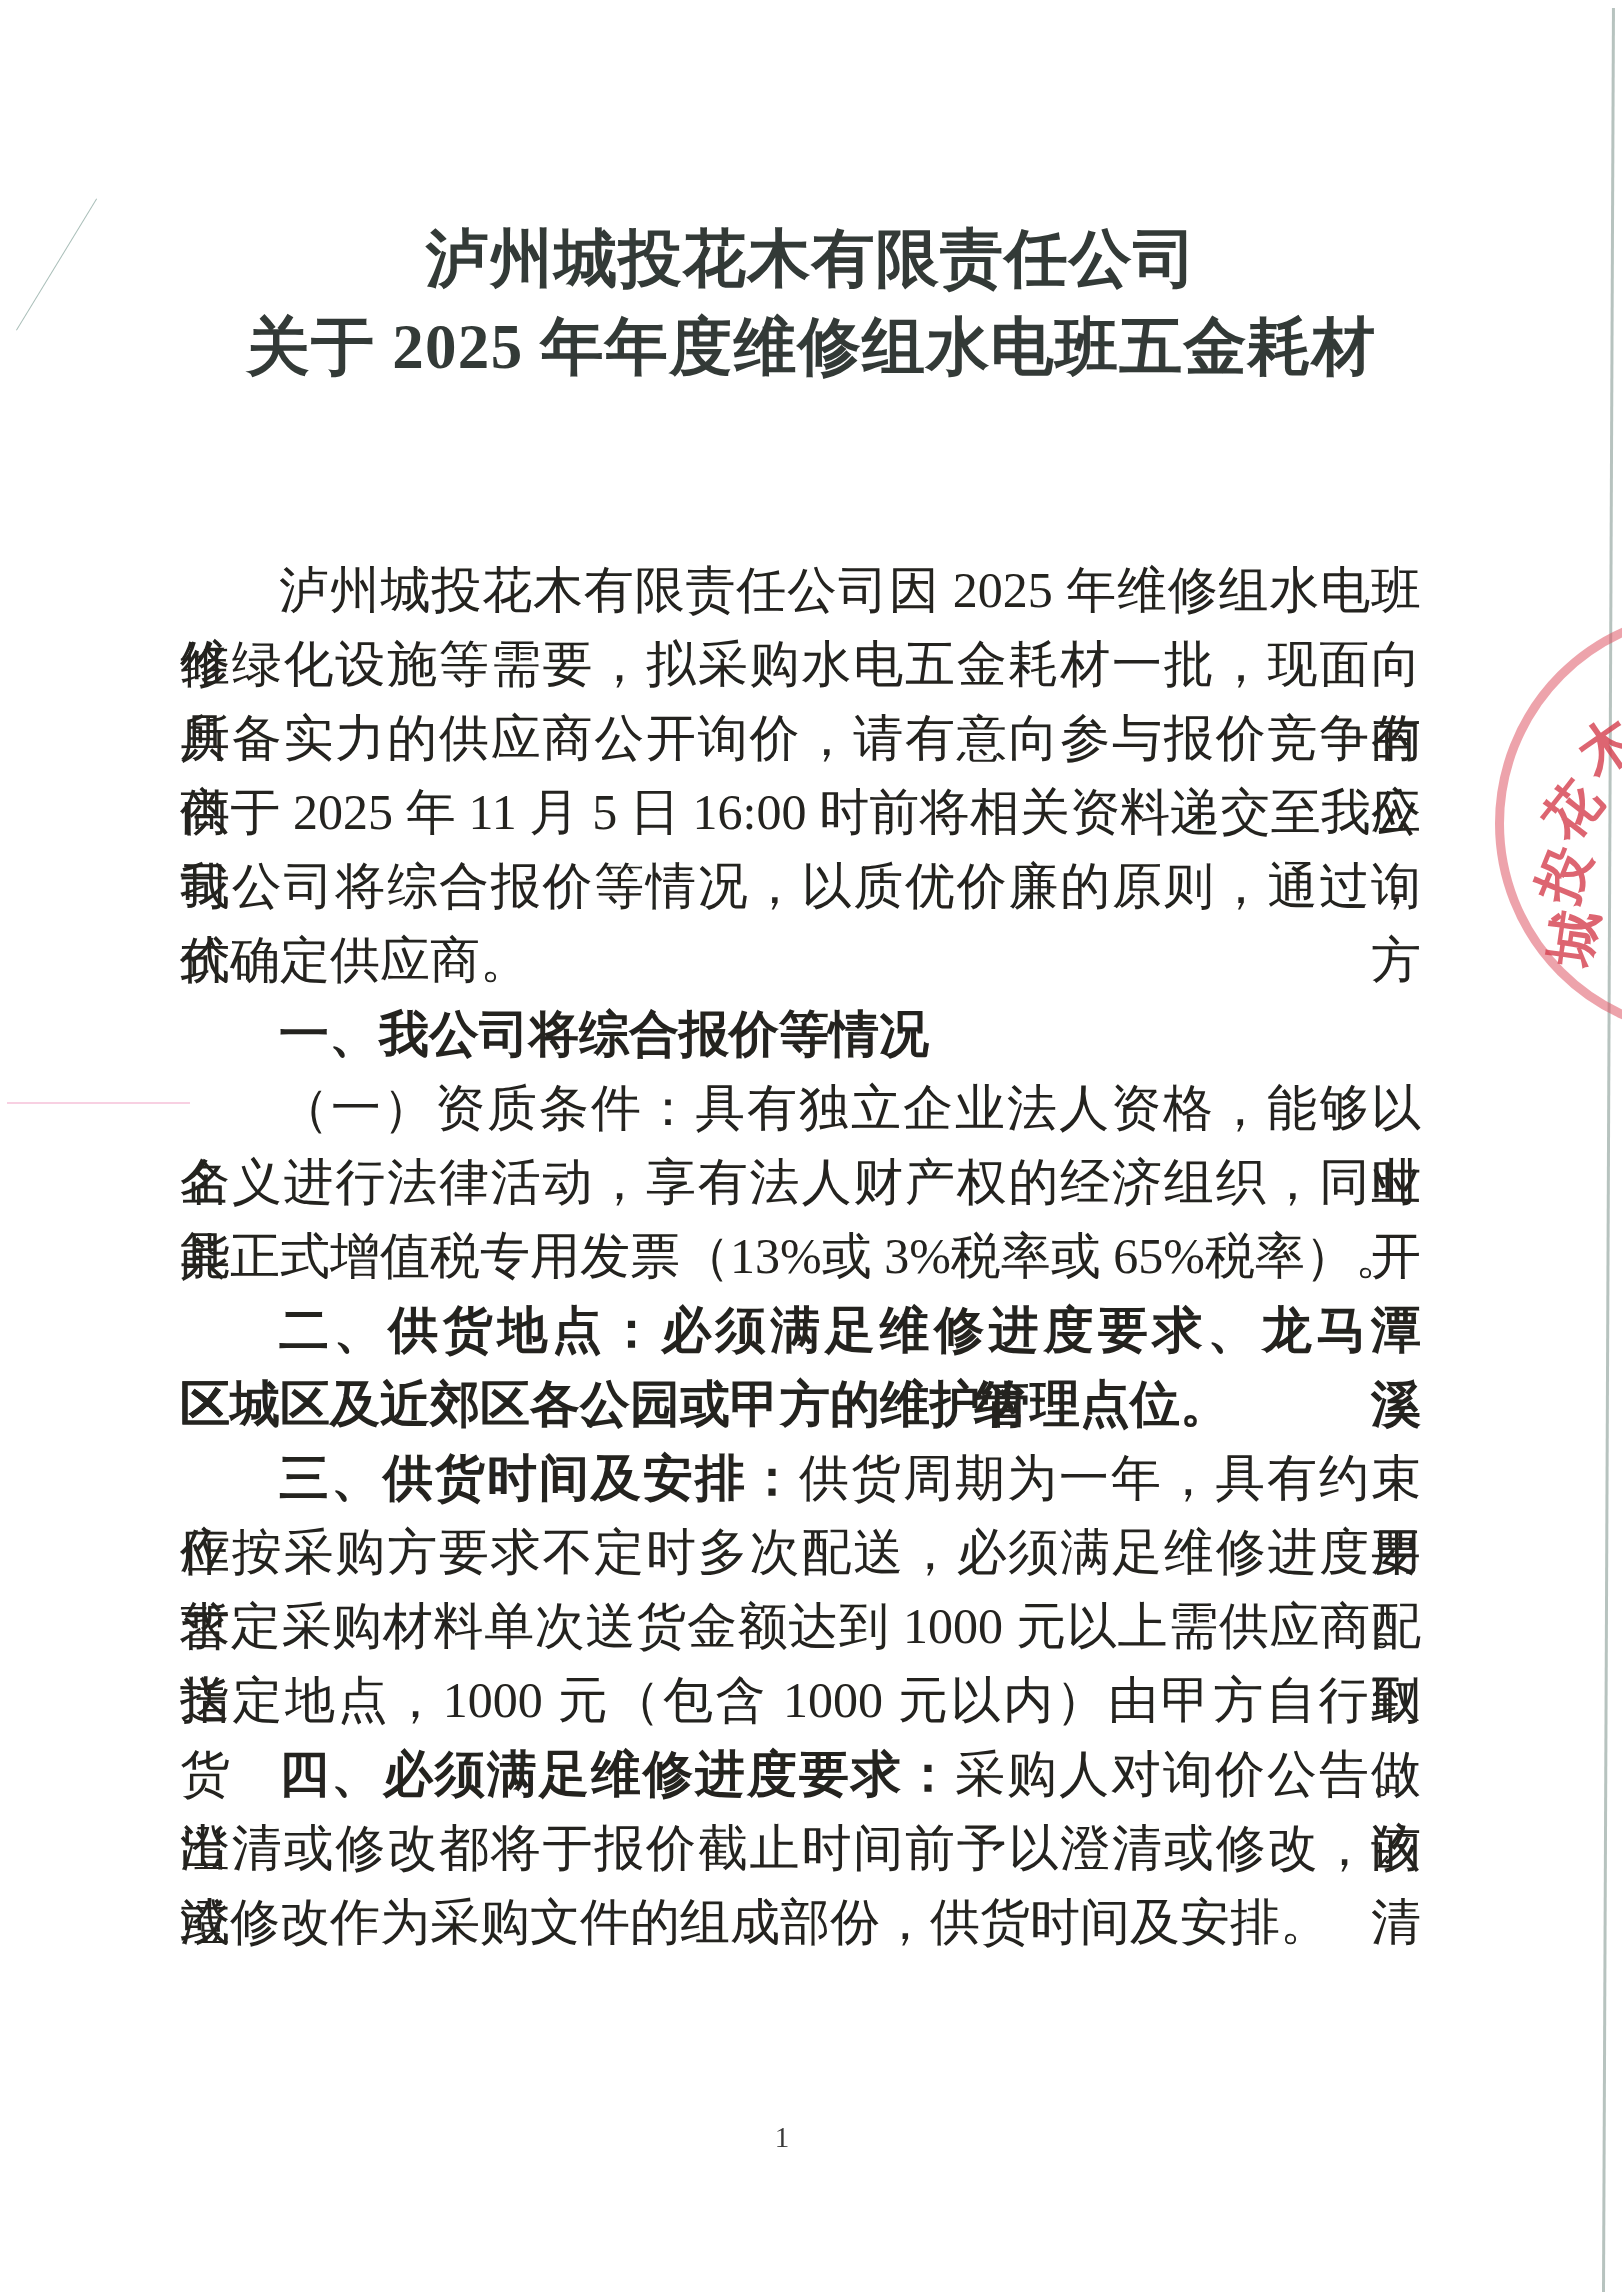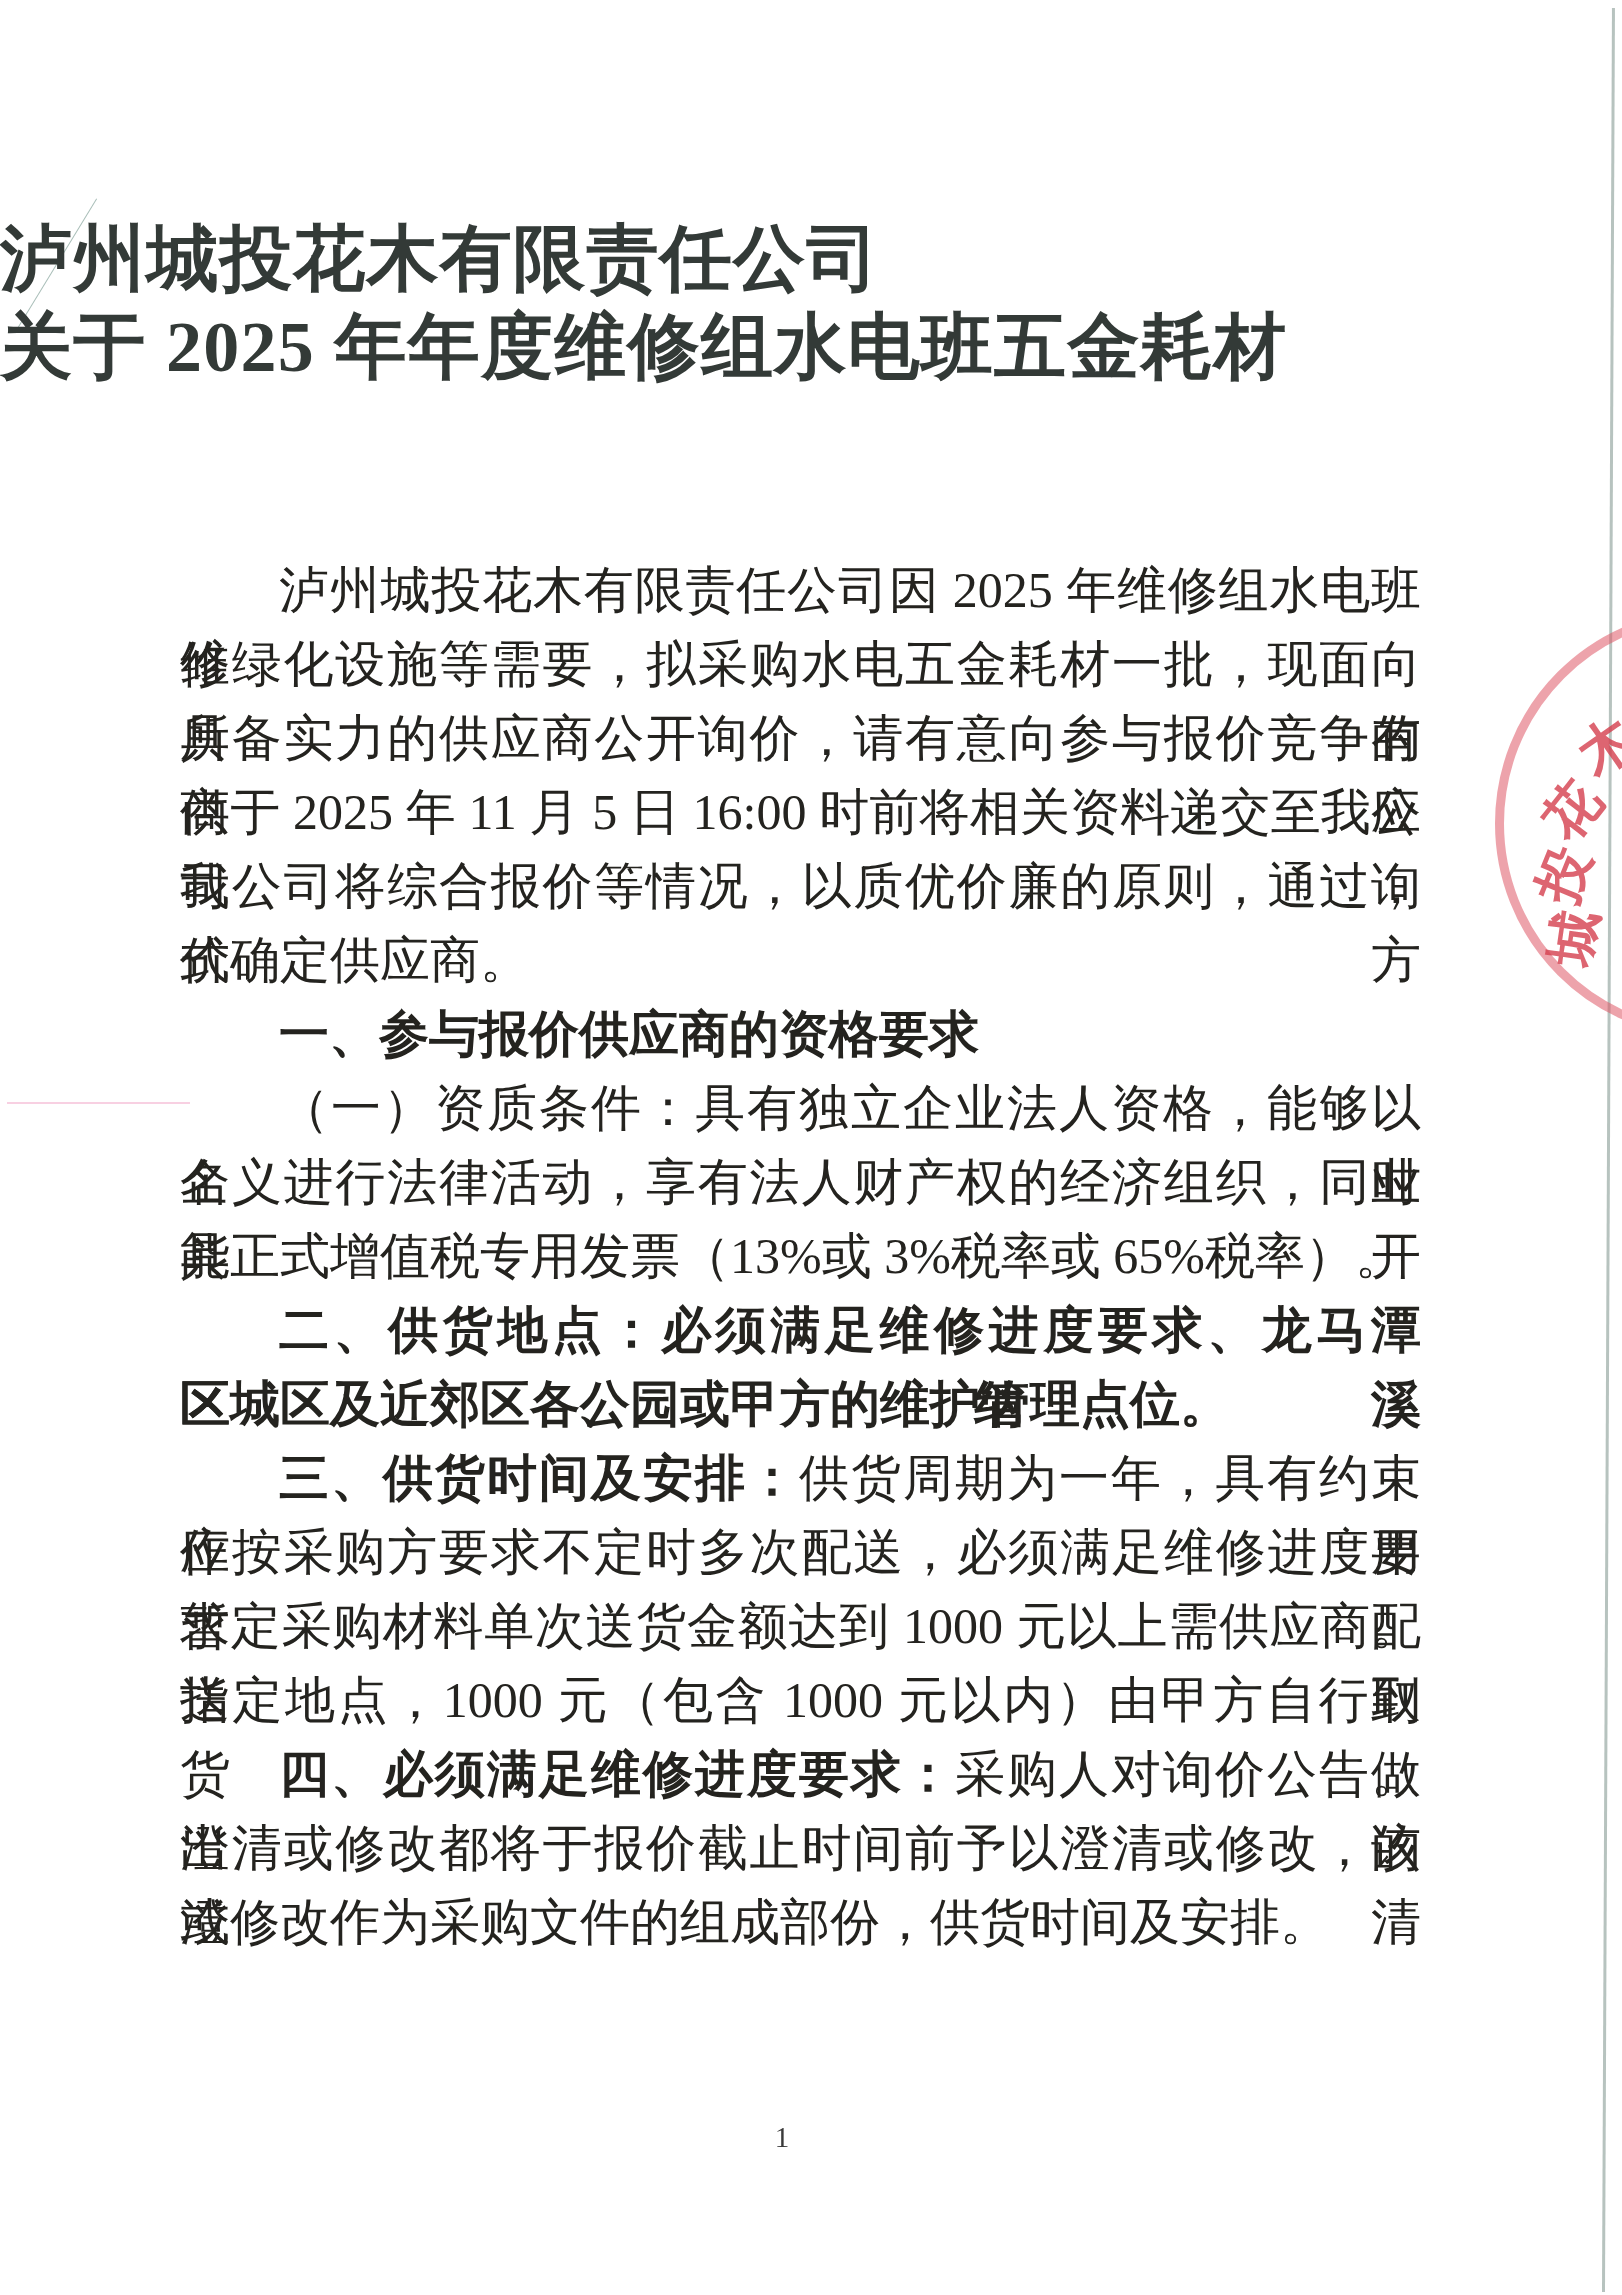--- a/index.html
+++ b/index.html
@@ -1,22 +1,22 @@
 <!DOCTYPE html>
 <html style="font-size:10.5px"><head>
 <meta charset="utf-8">
 <style>
   html,body{margin:0;padding:0;background:#e9e9e9;}
   .page{
     position:relative;width:1623px;height:2295px;background:#ffffff;
     overflow:hidden;font-family:"Liberation Serif","DejaVu Serif",serif;
   }
   
-  .title{position:absolute;top:215px;left:0;width:1623px;text-align:left;
-    font-weight:bold;font-size:72px;line-height:88px;color:#333a37;letter-spacing:1.3px;}
+  .title{position:absolute;top:215px;left:0;width:1623px;text-align:center;
+    font-weight:bold;font-size:63px;line-height:88px;color:#333a37;letter-spacing:1.3px;}
   
   .doc-body{position:absolute;left:180px;top:553px;width:1241px;color:#24231f;}
   .ln{height:74px;line-height:74px;font-size:50px;}
   .just{text-align:justify;text-align-last:justify;}
   .indent{text-indent:99px;}
   .bold{font-weight:bold;}
   .h{font-weight:bold;}
   
   .pageno{position:absolute;left:759px;top:2121px;width:46px;text-align:center;
     font-size:29px;color:#3a3a3a;}
@@ -58,21 +58,21 @@
     <div>关于 2025 年年度维修组水电班五金耗材</div>
   </div>
 
   <div class="doc-body">
     <div class="ln indent just"><span class="h"></span><span>泸州城投花木有限责任公司因 2025 年维修组水电班维</span></div>
     <div class="ln just"><span class="h"></span><span>修绿化设施等需要，拟采购水电五金耗材一批，现面向所有</span></div>
     <div class="ln just"><span class="h"></span><span>具备实力的供应商公开询价，请有意向参与报价竞争的供应</span></div>
     <div class="ln just"><span class="h"></span><span>商于 2025 年 11 月 5 日 16:00 时前将相关资料递交至我公司，</span></div>
     <div class="ln just"><span class="h"></span><span>我公司将综合报价等情况，以质优价廉的原则，通过询价方</span></div>
     <div class="ln"><span class="h"></span><span>式确定供应商。</span></div>
-    <div class="ln indent bold"><span class="h">一、参与报价供应商的资格要求</span><span></span></div>
+    <div class="ln indent bold"><span class="h">一、我公司将综合报价等情况</span><span></span></div>
     <div class="ln indent just"><span class="h"></span><span>（一）资质条件：具有独立企业法人资格，能够以企业</span></div>
     <div class="ln just"><span class="h"></span><span>名义进行法律活动，享有法人财产权的经济组织，同时能开</span></div>
     <div class="ln"><span class="h"></span><span>具正式增值税专用发票（13%或 3%税率或 65%税率）。</span></div>
     <div class="ln indent just bold"><span class="h">二、供货地点：必须满足维修进度要求、龙马潭区、纳溪</span><span></span></div>
     <div class="ln bold"><span class="h">区城区及近郊区各公园或甲方的维护管理点位。</span><span></span></div>
     <div class="ln indent just"><span class="h">三、供货时间及安排：</span><span>供货周期为一年，具有约束作用</span></div>
     <div class="ln just"><span class="h"></span><span>应按采购方要求不定时多次配送，必须满足维修进度要求。</span></div>
     <div class="ln just"><span class="h"></span><span>暂定采购材料单次送货金额达到 1000 元以上需供应商配送到</span></div>
     <div class="ln just"><span class="h"></span><span>指定地点，1000 元（包含 1000 元以内）由甲方自行取货。</span></div>
     <div class="ln indent just"><span class="h">四、必须满足维修进度要求：</span><span>采购人对询价公告做出的</span></div>

